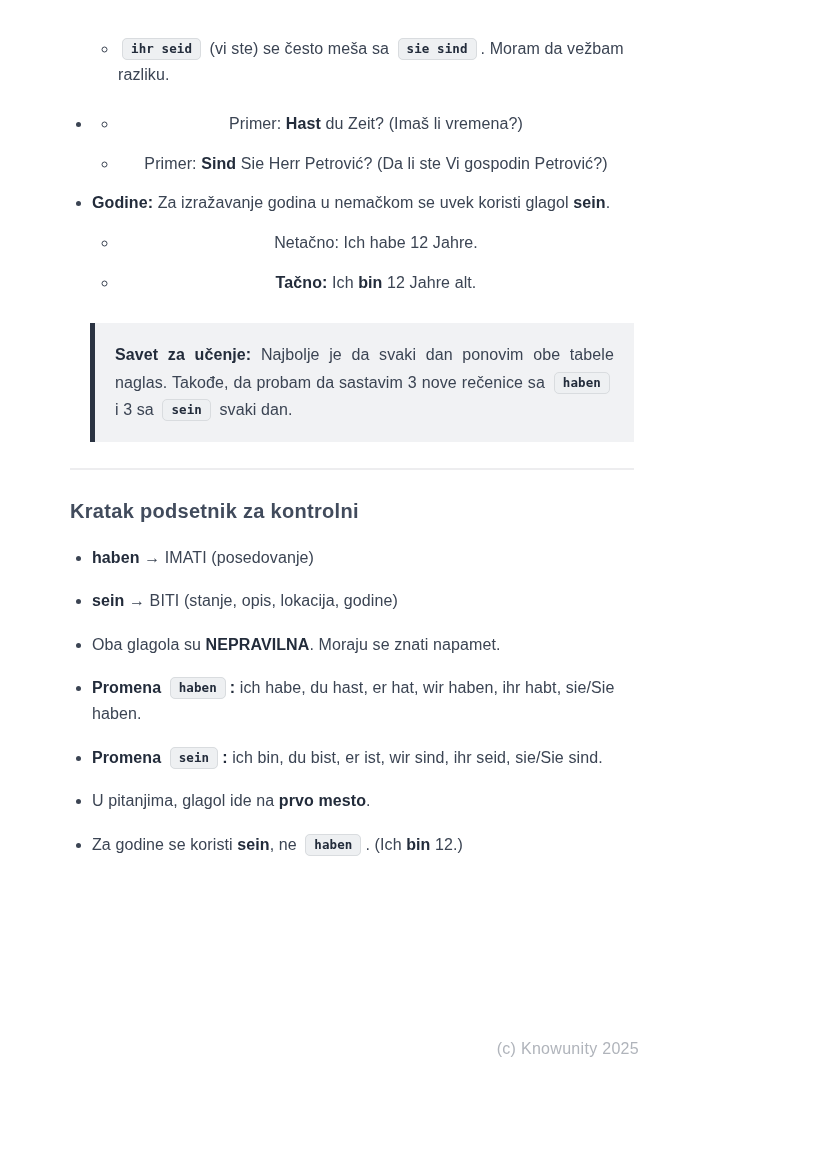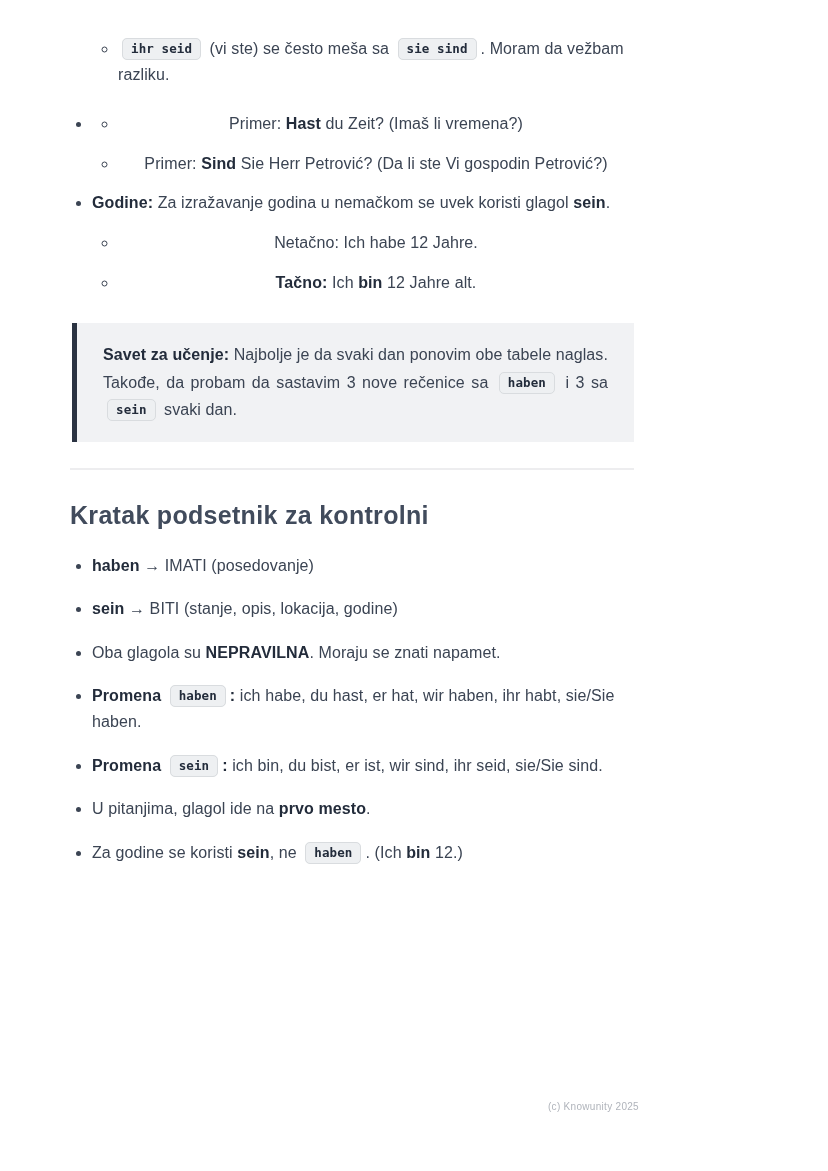--- a/index.html
+++ b/index.html
@@ -38,34 +38,34 @@
   .chip{
     font-family:"DejaVu Sans Mono","Liberation Mono",monospace;
     font-size:12.5px;font-weight:700;color:var(--bold-text);
     background:var(--chip-bg);border:1px solid var(--chip-border);
     border-radius:5px;padding:2px 8px 3px 8px;margin:0 4px;
     white-space:nowrap;vertical-align:1px;
   }
   .callout{
     background:var(--callout-bg);
     border-left:5px solid var(--callout-border);
-    margin:28px 0 0 2px;
-    padding:18px 26px;
+    margin:28px 0 0 20px;
+    padding:18px 20px;
   }
   .callout-text{margin:0;text-align:justify;line-height:1.72;}
   .divider{border:none;border-top:2px solid var(--divider);margin:26px 0 0 0;}
   .heading{
-    font-size:25px;font-weight:700;color:var(--heading-text);
+    font-size:20px;font-weight:700;color:var(--heading-text);
     margin:25px 0 16px 0;letter-spacing:.3px;
   }
   .summary{margin-top:16px;}
   .summary li{margin:18px 0;}
   .footer{
-    position:absolute;top:1101px;right:53px;
-    font-size:10px;color:var(--footer-text);letter-spacing:.3px;
+    position:absolute;top:1040px;right:53px;
+    font-size:16px;color:var(--footer-text);letter-spacing:.3px;
   }
   .side-strip{
     position:absolute;left:748px;top:36px;width:42px;height:831px;
     background:var(--scrollbar-track);border-radius:2px;
   }
   .side-strip-edge{
     position:absolute;left:0;top:0;width:4px;height:100%;
     background:var(--scrollbar-edge);border-radius:2px;
   }
 </style>

